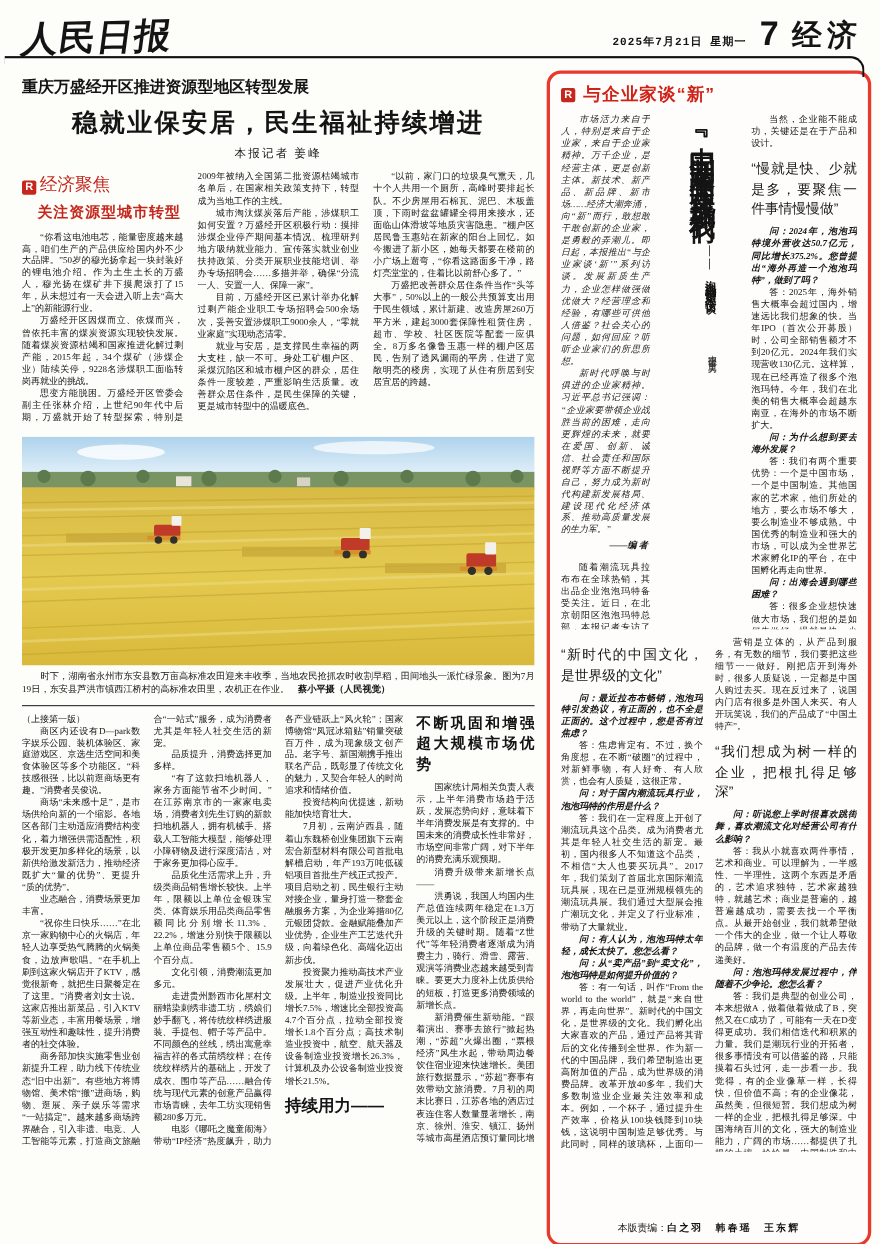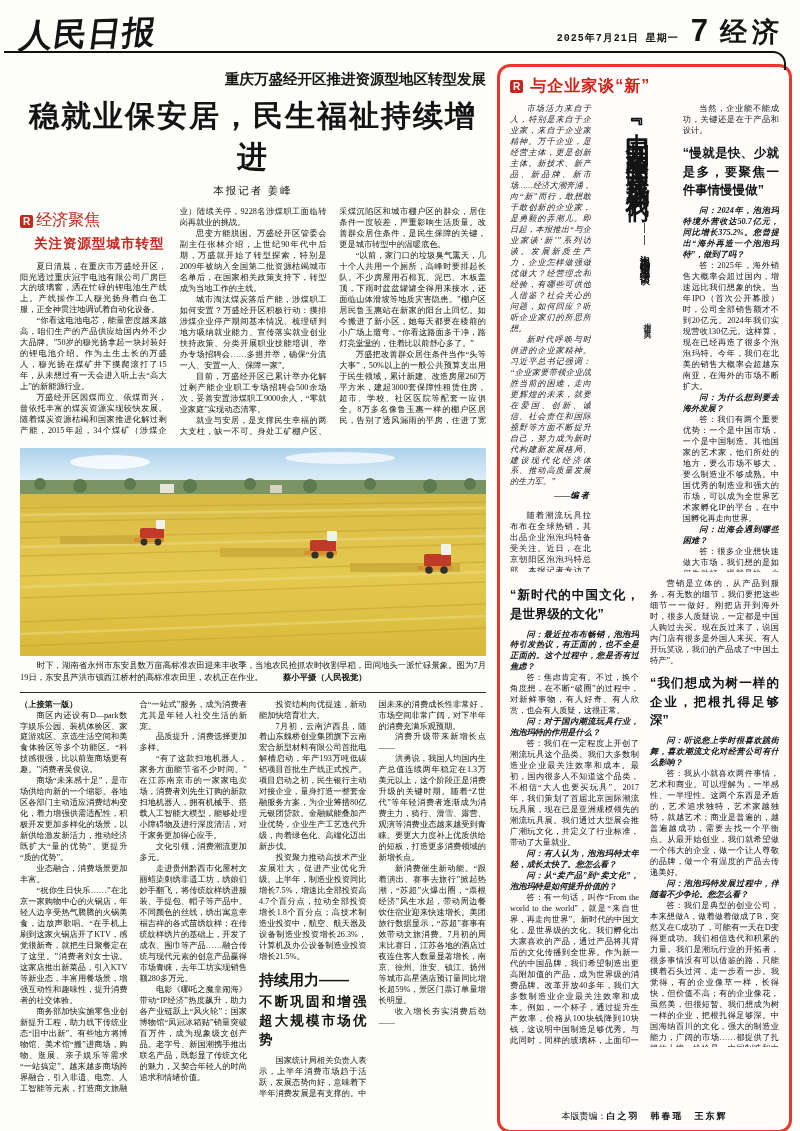--- a/index.html
+++ b/index.html
@@ -19,56 +19,56 @@
   .mast-page{font-family:"Liberation Sans",sans-serif;font-size:31px;font-weight:700;}
   .mast-section{font-size:27px;font-weight:900;letter-spacing:5px;}
   .rule{position:absolute;top:51px;left:4px;width:780px;height:17px;
     border-top:2.5px solid #111;border-right:2.5px solid #111;border-top-right-radius:13px;}
   
   .content{display:flex;gap:11px;padding:8px 8px 0 20px;}
   .leftcol{width:466px;flex:none;}
   .rightcol{flex:1;min-width:0;}
   p{margin:0;text-indent:2em;}
   
-  .kicker{text-align:right;font-size:14.5px;font-weight:900;margin-top:8px;text-indent:0;}
-  .headline{text-align:center;font-size:30px;font-weight:900;letter-spacing:2px;margin:7px 0 6px;text-indent:0;}
+  .kicker{text-align:left;font-size:14.5px;font-weight:900;margin-top:8px;text-indent:0;}
+  .headline{text-align:center;font-size:23px;font-weight:900;letter-spacing:2px;margin:7px 0 6px;text-indent:0;}
   .byline{text-align:center;font-size:10.5px;margin-bottom:9px;text-indent:0;letter-spacing:2px;}
   .body3{height:236px;column-count:3;column-gap:13px;column-fill:auto;overflow:hidden;
     font-size:8.2px;line-height:1.34;text-align:justify;}
   .focus{color:#c5271c;margin:2px 0 8px;text-indent:0;break-inside:avoid;}
   .badge{display:inline-block;background:#c5271c;color:#fff;font-weight:900;font-size:10px;
     line-height:13px;padding:0 3px;border-radius:2px;font-family:"Liberation Sans",sans-serif;margin-right:3px;}
   .focus-l1{font-size:16px;font-weight:400;font-family:"Liberation Sans",sans-serif;display:inline;}
   .focus-l2{font-size:13.5px;font-weight:700;font-family:"Liberation Sans",sans-serif;
     letter-spacing:1px;margin-top:5px;padding-left:14px;}
   
   .photo{margin-top:5px;line-height:0;}
   .caption{font-size:8.4px;line-height:1.4;text-align:justify;margin-top:4px;text-indent:2em;}
-  .photo-credit{font-weight:700;margin-left:20px;white-space:nowrap;}
+  .photo-credit{font-weight:700;margin-left:8px;white-space:nowrap;}
   .divline{border-top:1.5px solid #2a2a2a;margin:8px 0 7px;}
   
   .body4{height:404px;column-count:4;column-gap:12px;column-fill:auto;overflow:hidden;
     font-size:8.2px;line-height:1.34;text-align:justify;}
-  .body4 .cont-label{font-weight:700;text-indent:0;}
+  .body4 .cont-label{font-weight:400;text-indent:0;}
   .body4 .lead{font-weight:700;font-size:15px;text-indent:0;margin-top:7px;font-family:"Liberation Sans",sans-serif;}
   .body4 .subhead{font-weight:900;font-size:13.5px;line-height:1.4;text-indent:0;margin:3px 0 6px;
     font-family:"Liberation Sans",sans-serif;}
   
   .panel{border:3px solid #e73a2c;border-radius:13px;height:1048px;margin-top:2px;
     padding:8px 10px 7px;display:flex;flex-direction:column;overflow:hidden;background:#fffdfc;}
   .panel-head{color:#cf2318;display:flex;align-items:center;gap:4px;margin:1px 0 7px;flex:none;}
   .panel-title{font-size:16px;font-weight:900;font-family:"Liberation Sans",sans-serif;letter-spacing:1px;text-align:right;}
   .top-row{display:flex;gap:8px;height:468px;overflow:hidden;flex:none;}
   .col-a{width:32%;overflow:hidden;}
   .col-mid{width:30%;display:flex;justify-content:center;overflow:hidden;}
   .col-b{width:38%;overflow:hidden;}
   .qa{font-size:8.2px;line-height:1.34;text-align:justify;}
   .qa .note{font-style:italic;color:#1c1c1c;}
   .qa .sign{text-align:right;text-indent:0;margin:3px 2px 9px 0;font-style:italic;font-weight:700;}
-  .qa .h{font-family:"Liberation Sans",sans-serif;font-weight:700;font-size:12.5px;line-height:1.5;
+  .qa .h{font-family:"Liberation Sans",sans-serif;font-weight:400;font-size:12.5px;line-height:1.5;
     text-indent:0;margin:7px 0 6px;text-align:justify;}
   .qa .q{font-weight:700;font-style:italic;}
   .vblock{writing-mode:vertical-rl;display:flex;gap:7px;height:100%;padding-top:6px;}
   .vt-title{font-size:23.5px;font-weight:900;letter-spacing:5px;line-height:1.25;}
   .vt-sub{font-size:10px;font-weight:700;margin-top:26px;letter-spacing:2px;}
   .vt-byline{font-size:8px;color:#333;margin-top:40px;letter-spacing:1px;}
   .bottom-row{display:flex;gap:11px;height:468px;overflow:hidden;margin-top:7px;flex:none;}
   .bcol{width:50%;overflow:hidden;}
   .panel-foot{margin-top:auto;text-align:center;font-size:9px;padding-top:5px;flex:none;}
   .panel-foot b{letter-spacing:2px;}
@@ -93,21 +93,20 @@
     <div class="leftcol">
       <p class="kicker">重庆万盛经开区推进资源型地区转型发展</p>
       <p class="headline">稳就业保安居，民生福祉持续增进</p>
       <p class="byline">本报记者  姜峰</p>
 
       <div class="body3">
         <div class="focus">
           <div><span class="badge">R</span><span class="focus-l1">经济聚焦</span></div>
           <div class="focus-l2">关注资源型城市转型</div>
         </div>
-      <p>夏日清晨，在重庆市万盛经开区，阳光透过重庆冠宇电池有限公司厂房巨大的玻璃窗，洒在忙碌的锂电池生产线上。产线操作工人穆光扬身着白色工服，正全神贯注地调试着自动化设备。</p>
           <p>“你看这电池电芯，能量密度越来越高，咱们生产的产品供应给国内外不少大品牌。”50岁的穆光扬拿起一块封装好的锂电池介绍。作为土生土长的万盛人，穆光扬在煤矿井下摸爬滚打了15年，从未想过有一天会进入听上去“高大上”的新能源行业。</p>
           <p>万盛经开区因煤而立、依煤而兴，曾依托丰富的煤炭资源实现较快发展。随着煤炭资源枯竭和国家推进化解过剩产能，2015年起，34个煤矿（涉煤企业）陆续关停，9228名涉煤职工面临转岗再就业的挑战。</p>
           <p>思变方能脱困。万盛经开区管委会副主任张林介绍，上世纪90年代中后期，万盛就开始了转型探索，特别是2009年被纳入全国第二批资源枯竭城市名单后，在国家相关政策支持下，转型成为当地工作的主线。</p>
           <p>城市淘汰煤炭落后产能，涉煤职工如何安置？万盛经开区积极行动：摸排涉煤企业停产期间基本情况、梳理研判地方吸纳就业能力、宣传落实就业创业扶持政策、分类开展职业技能培训、举办专场招聘会……多措并举，确保“分流一人、安置一人、保障一家”。</p>
           <p>目前，万盛经开区已累计举办化解过剩产能企业职工专场招聘会500余场次，妥善安置涉煤职工9000余人，“零就业家庭”实现动态清零。</p>
           <p>就业与安居，是支撑民生幸福的两大支柱，缺一不可。身处工矿棚户区、采煤沉陷区和城市棚户区的群众，居住条件一度较差，严重影响生活质量。改善群众居住条件，是民生保障的关键，更是城市转型中的温暖底色。</p>
           <p>“以前，家门口的垃圾臭气熏天，几十个人共用一个厕所，高峰时要排起长队。不少房屋用石棉瓦、泥巴、木板盖顶，下雨时盆盆罐罐全得用来接水，还面临山体滑坡等地质灾害隐患。”棚户区居民鲁玉惠站在新家的阳台上回忆。如今搬进了新小区，她每天都要在楼前的小广场上遛弯，“你看这路面多干净，路灯亮堂堂的，住着比以前舒心多了。”</p>
           <p>万盛把改善群众居住条件当作“头等大事”，50%以上的一般公共预算支出用于民生领域，累计新建、改造房屋260万平方米，建起3000套保障性租赁住房，超市、学校、社区医院等配套一应俱全。8万多名像鲁玉惠一样的棚户区居民，告别了透风漏雨的平房，住进了宽敞明亮的楼房，实现了从住有所居到安居宜居的跨越。</p>
         </div>
 
@@ -190,20 +189,21 @@
 
       <div class="body4">
           <p class="cont-label">（上接第一版）</p>
           <p>商区内还设有D—park数字娱乐公园、装机体验区、家庭游戏区、京选生活空间和美食体验区等多个功能区。“科技感很强，比以前逛商场更有趣。”消费者吴俊说。</p>
           <p>商场“未来感十足”，是市场供给向新的一个缩影。各地区各部门主动适应消费结构变化，着力增强供需适配性，积极开发更加多样化的场景，以新供给激发新活力，推动经济既扩大“量的优势”、更提升“质的优势”。</p>
           <p>业态融合，消费场景更加丰富。</p>
           <p>“祝你生日快乐……”在北京一家购物中心的火锅店，年轻人边享受热气腾腾的火锅美食，边放声歌唱。“在手机上刷到这家火锅店开了KTV，感觉很新奇，就把生日聚餐定在了这里。”消费者刘女士说。这家店推出新菜品，引入KTV等新业态，丰富用餐场景，增强互动性和趣味性，提升消费者的社交体验。</p>
           <p>商务部加快实施零售业创新提升工程，助力线下传统业态“旧中出新”。有些地方将博物馆、美术馆“搬”进商场，购物、逛展、亲子娱乐等需求“一站搞定”。越来越多商场跨界融合，引入非遗、电竞、人工智能等元素，打造商文旅融合“一站式”服务，成为消费者尤其是年轻人社交生活的新宠。</p>
           <p>品质提升，消费选择更加多样。</p>
           <p>“有了这款扫地机器人，家务方面能节省不少时间。”在江苏南京市的一家家电卖场，消费者刘先生订购的新款扫地机器人，拥有机械手、搭载人工智能大模型，能够处理小障碍物及进行深度清洁，对于家务更加得心应手。</p>
+          <p>品质化生活需求上升，升级类商品销售增长较快。上半年，限额以上单位金银珠宝类、体育娱乐用品类商品零售额同比分别增长11.3%、22.2%，增速分别快于限额以上单位商品零售额5个、15.9个百分点。</p>
           <p>文化引领，消费潮流更加多元。</p>
           <p>走进贵州黔西市化屋村文丽蜡染刺绣非遗工坊，绣娘们妙手翻飞，将传统纹样绣进服装、手提包、帽子等产品中。不同颜色的丝线，绣出寓意幸福吉祥的各式苗绣纹样；在传统纹样绣片的基础上，开发了成衣、围巾等产品……融合传统与现代元素的创意产品赢得市场青睐，去年工坊实现销售额280多万元。</p>
           <p>电影《哪吒之魔童闹海》带动“IP经济”热度飙升，助力各产业链跃上“风火轮”；国家博物馆“凤冠冰箱贴”销量突破百万件，成为现象级文创产品。老字号、新国潮携手推出联名产品，既彰显了传统文化的魅力，又契合年轻人的时尚追求和情绪价值。</p>
           <p>投资结构向优提速，新动能加快培育壮大。</p>
           <p>7月初，云南泸西县，随着山东魏桥创业集团旗下云南宏合新型材料有限公司首批电解槽启动，年产193万吨低碳铝项目首批生产线正式投产。项目启动之初，民生银行主动对接企业，量身打造一整套金融服务方案，为企业筹措80亿元银团贷款。金融赋能叠加产业优势，企业生产工艺迭代升级，向着绿色化、高端化迈出新步伐。</p>
           <p>投资聚力推动高技术产业发展壮大，促进产业优化升级。上半年，制造业投资同比增长7.5%，增速比全部投资高4.7个百分点，拉动全部投资增长1.8个百分点；高技术制造业投资中，航空、航天器及设备制造业投资增长26.3%，计算机及办公设备制造业投资增长21.5%。</p>
           <p class="lead">持续用力——</p>
           <p class="subhead">不断巩固和增强超大规模市场优势</p>
           <p>国家统计局相关负责人表示，上半年消费市场趋于活跃，发展态势向好，意味着下半年消费发展是有支撑的。中国未来的消费成长性非常好，市场空间非常广阔，对下半年的消费充满乐观预期。</p>
           <p>消费升级带来新增长点——</p>
@@ -245,21 +245,21 @@
               <p class="a">答：很多企业想快速做大市场，我们想的是如何先做好。慢就是快，少就是多，要聚焦一件事情慢慢做。出海是一个系统过程，语言、文化、法规等都得去适应。我们开店数很少，而且全是直营。今年底海外估计有200家店，我们自己建团队，在当地雇人自己管，这是比较慢和笨的方式。我们外籍同事去年超过1000人，今年可能至少翻一倍。我们坚持本土化运营，希望把公司变成一个开放包容的平台。文化跟文化之间的融合，团队成员的磨合，都需要时间。把合适的人放在合适的位置，不断优化，才能把企业发展和文化交流两件事都做好。幸运的是，人们对快乐和美好的追求是无国界的。</p>
             </div>
         </div>
 
         <div class="bottom-row">
           <div class="bcol qa">
               <p class="h">“新时代的中国文化，是世界级的文化”</p>
               <p class="q">问：最近拉布布畅销，泡泡玛特引发热议，有正面的，也不全是正面的。这个过程中，您是否有过焦虑？</p>
               <p class="a">答：焦虑肯定有。不过，换个角度想，在不断“破圈”的过程中，对新鲜事物，有人好奇、有人欣赏，也会有人质疑，这很正常。</p>
               <p class="q">问：对于国内潮流玩具行业，泡泡玛特的作用是什么？</p>
-              <p class="a">答：我们在一定程度上开创了潮流玩具这个品类。我们大多数制造业企业最关注效率和成本。最初，国内很多人不知道这个品类，不相信“大人也要买玩具”。2017年，我们策划了首届北京国际潮流玩具展，现在已是亚洲规模领先的潮流玩具展。我们通过大型展会推广潮玩文化，并定义了行业标准，带动了大量就业。</p>
+              <p class="a">答：我们在一定程度上开创了潮流玩具这个品类。成为消费者尤其是年轻人社交生活的新宠。最初，国内很多人不知道这个品类，不相信“大人也要买玩具”。2017年，我们策划了首届北京国际潮流玩具展，现在已是亚洲规模领先的潮流玩具展。我们通过大型展会推广潮玩文化，并定义了行业标准，带动了大量就业。</p>
               <p class="q">问：有人认为，泡泡玛特太年轻，成长太快了。您怎么看？</p>
               <p class="q">问：从“卖产品”到“卖文化”，泡泡玛特是如何提升价值的？</p>
               <p class="a">答：有一句话，叫作“From the world to the world”，就是“来自世界，再走向世界”。新时代的中国文化，是世界级的文化。我们孵化出大家喜欢的产品，通过产品将其背后的文化传播到全世界。作为新一代的中国品牌，我们希望制造出更高附加值的产品，成为世界级的消费品牌。改革开放40多年，我们大多数制造业企业最关注效率和成本。例如，一个杯子，通过提升生产效率，价格从100块钱降到10块钱，这说明中国制造足够优秀。与此同时，同样的玻璃杯，上面印一个拉布布，就可以重新卖到100块钱。我们跟优秀的艺术家合作，依托中国成熟的制造业，创造新的价值。我觉得，这也是创新。</p>
             </div>
           <div class="bcol qa">
               <p class="a">营销是立体的，从产品到服务，有无数的细节，我们要把这些细节一一做好。刚把店开到海外时，很多人质疑说，一定都是中国人购过去买。现在反过来了，说国内门店有很多是外国人来买。有人开玩笑说，我们的产品成了“中国土特产”。</p>
               <p class="h">“我们想成为树一样的企业，把根扎得足够深”</p>
               <p class="q">问：听说您上学时很喜欢跳街舞，喜欢潮流文化对经营公司有什么影响？</p>
               <p class="a">答：我从小就喜欢两件事情，艺术和商业。可以理解为，一半感性、一半理性。这两个东西是矛盾的，艺术追求独特，艺术家越独特，就越艺术；商业是普遍的，越普遍越成功，需要去找一个平衡点。从最开始创业，我们就希望做一个伟大的企业，做一个让人尊敬的品牌，做一个有温度的产品去传递美好。</p>
               <p class="q">问：泡泡玛特发展过程中，伴随着不少争论。您怎么看？</p>

